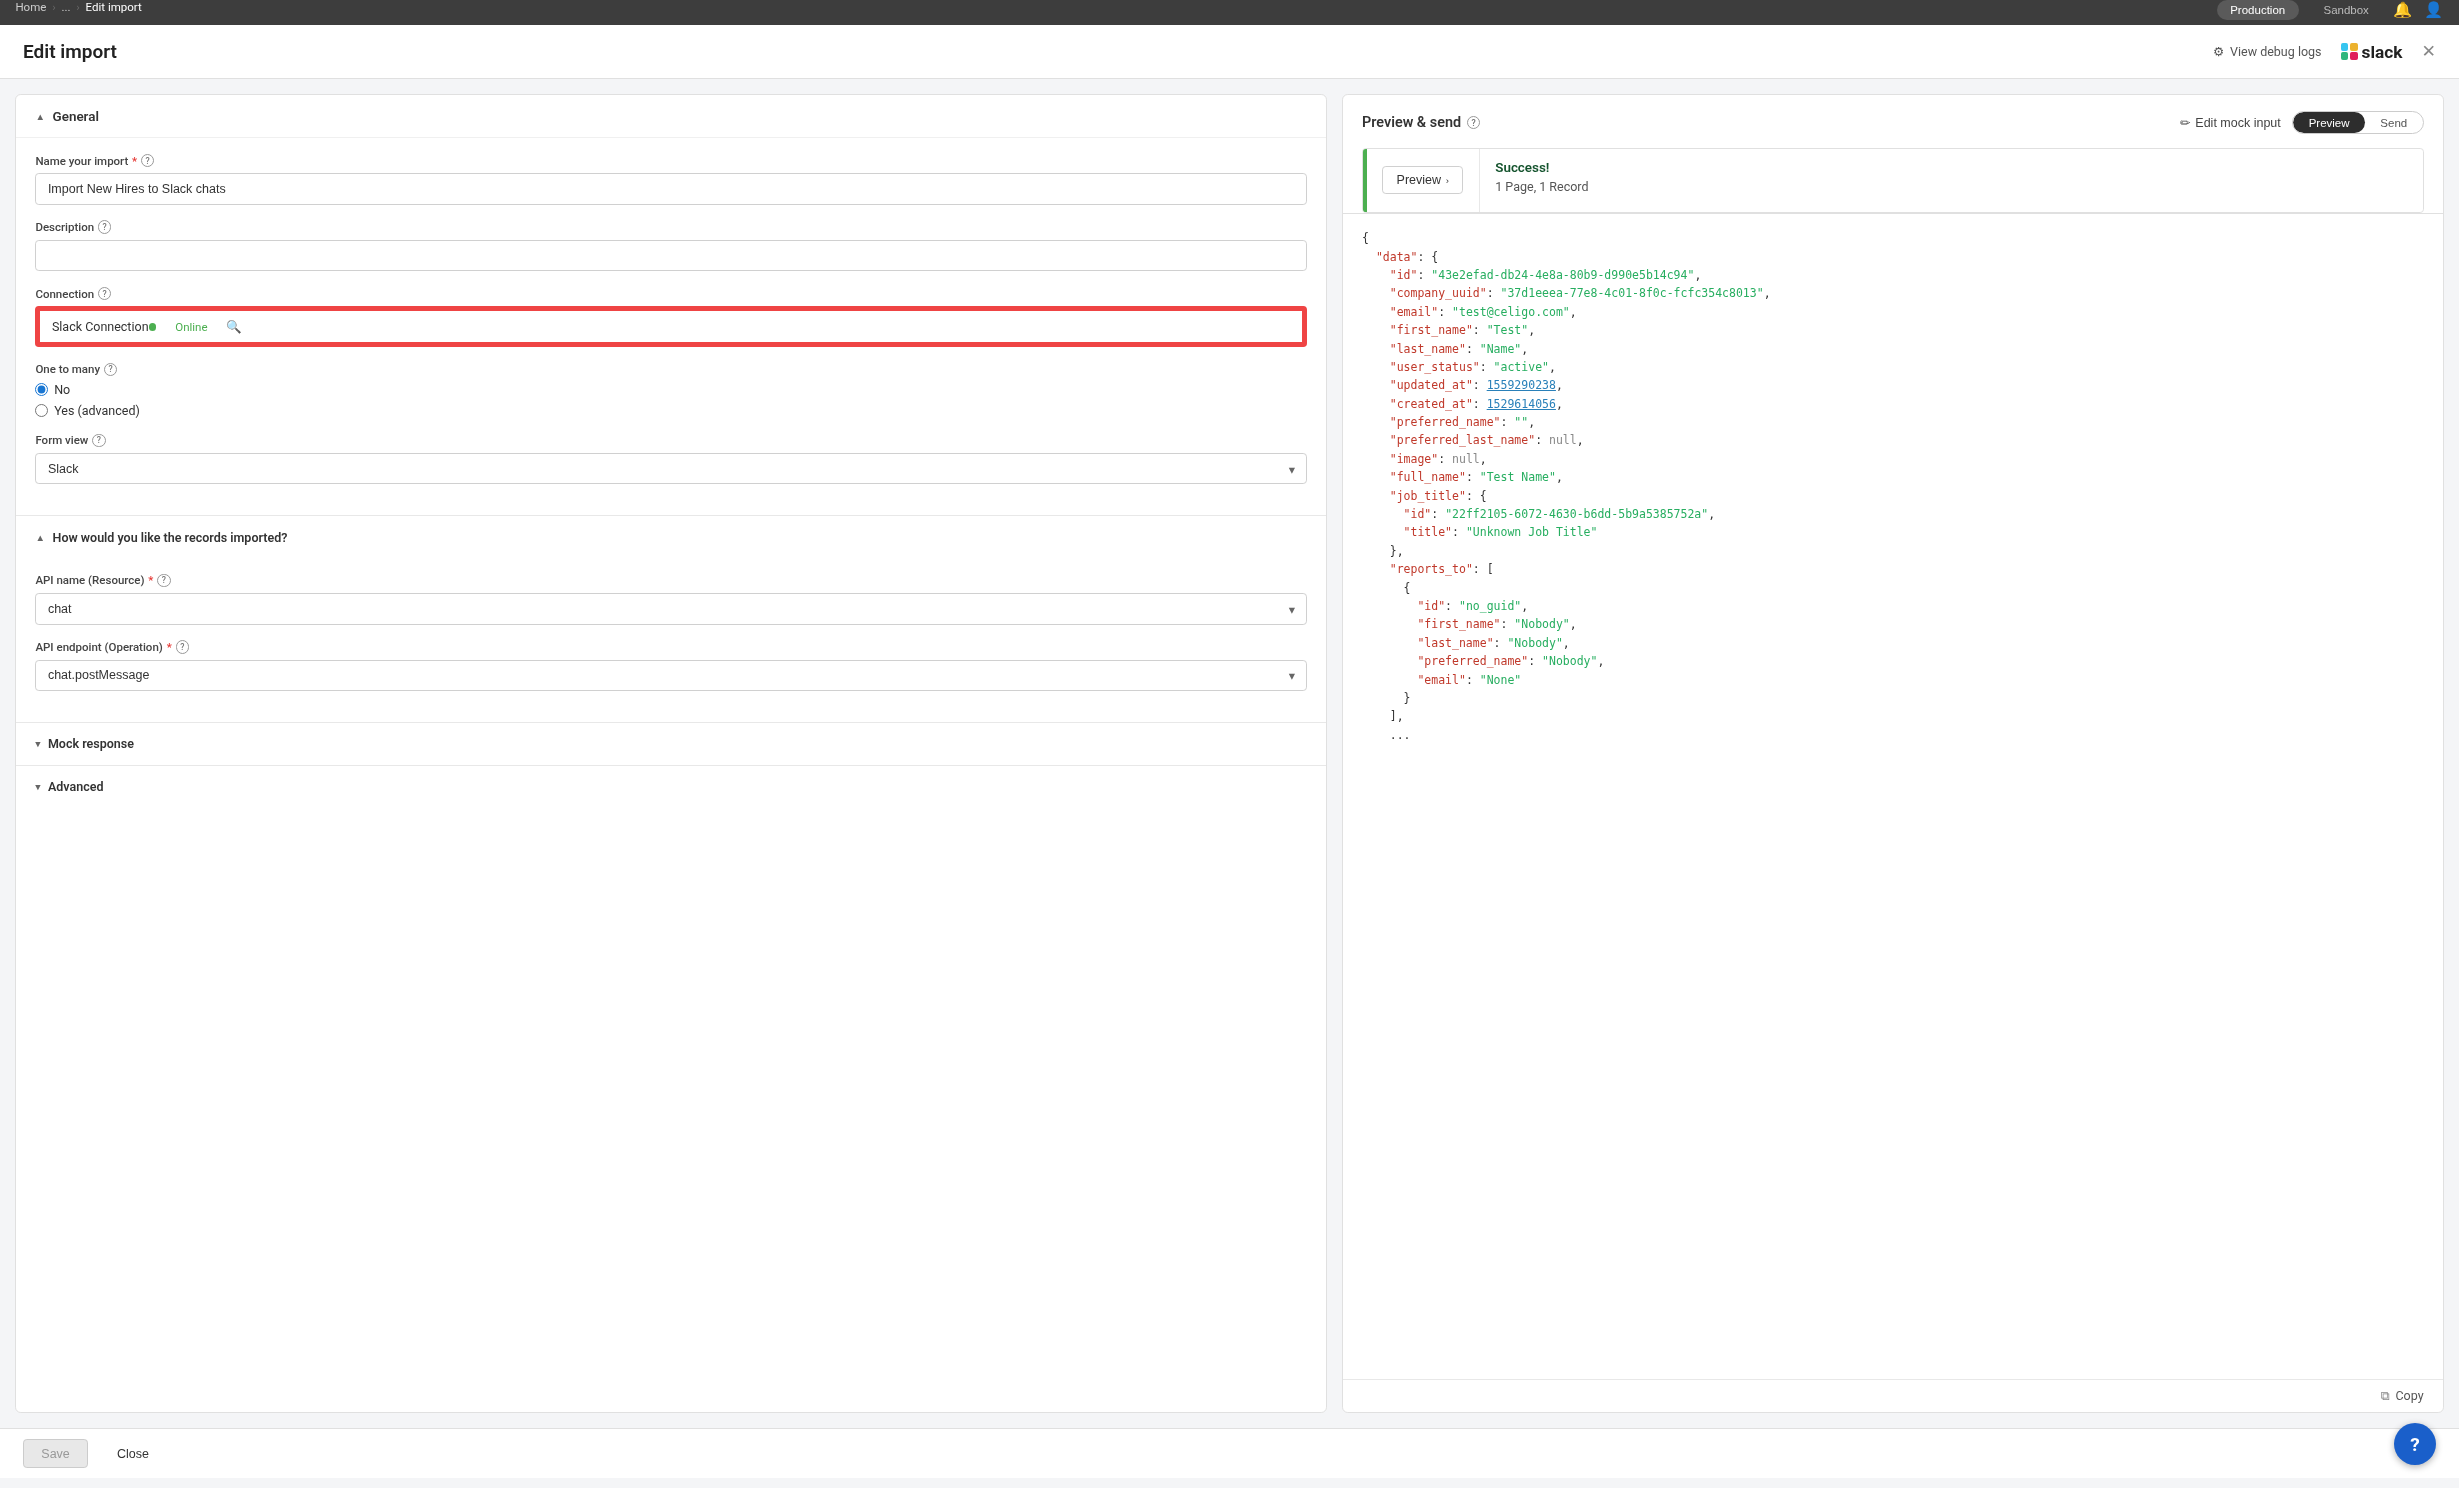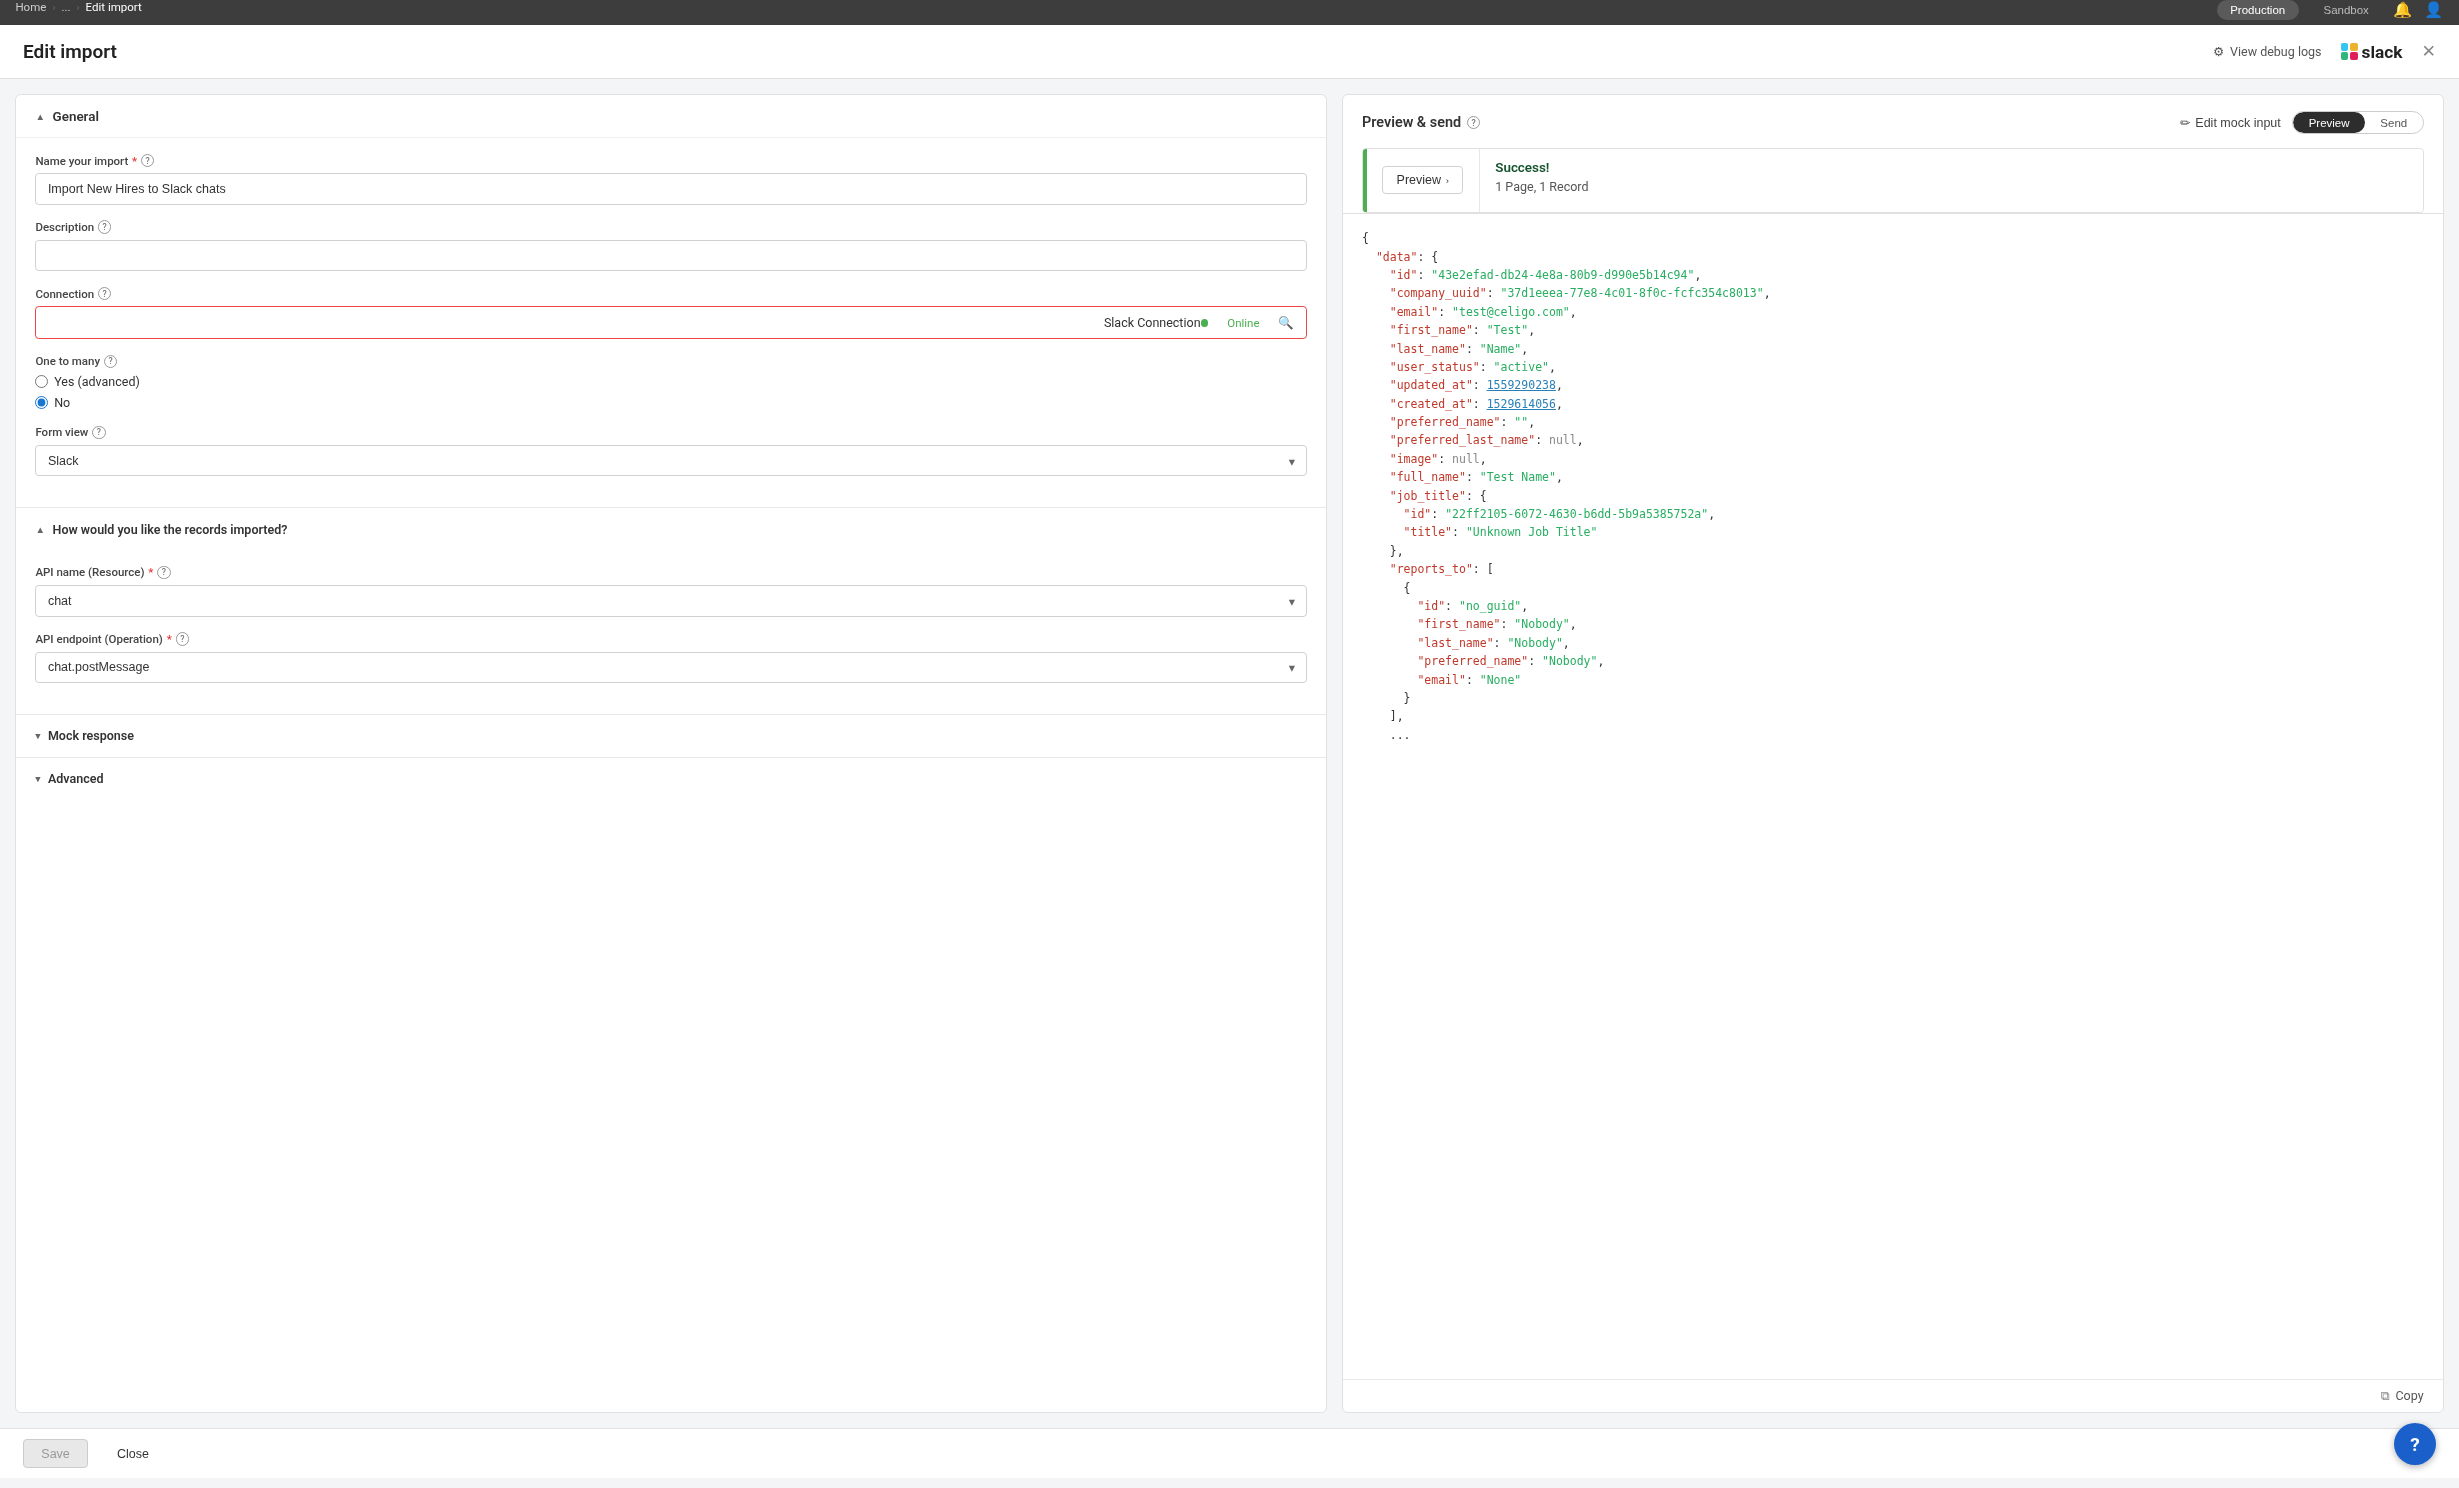--- a/index.html
+++ b/index.html
@@ -178,22 +178,22 @@
       border-radius: 3.8px;
       padding: 7.7px 11.5px;
       font-size: 12.5px;
       color: #333;
       outline: none;
     }
 
     .connection-field {
       display: flex;
       align-items: center;
-      justify-content: flex-end;
-      border: 1px solid #ef4444;
+      justify-content: flex-start;
+      border: 5px solid #ef4444;
       border-radius: 3.8px;
       padding: 7.7px 11.5px;
     }
     .connection-left {
       display: flex;
       align-items: center;
       gap: 7.7px;
       font-size: 12.5px;
       color: #333;
     }
@@ -538,26 +538,26 @@
         </div>
       </div>
 
       <div class="field-group">
         <div class="field-label">
           <span>One to many</span>
           <span class="help-icon">?</span>
         </div>
         <div class="radio-group">
           <label class="radio-item">
+            <input type="radio" name="oneToMany" value="no" checked="" style="">
+            <span>No</span>
+          </label>
+          <label class="radio-item">
             <input type="radio" name="oneToMany" value="yes" style="">
             <span>Yes (advanced)</span>
-          </label>
-          <label class="radio-item">
-            <input type="radio" name="oneToMany" value="no" checked="" style="">
-            <span>No</span>
           </label>
         </div>
       </div>
 
       <div class="field-group">
         <div class="field-label">
           <span>Form view</span>
           <span class="help-icon">?</span>
         </div>
         <div class="select-wrapper">

